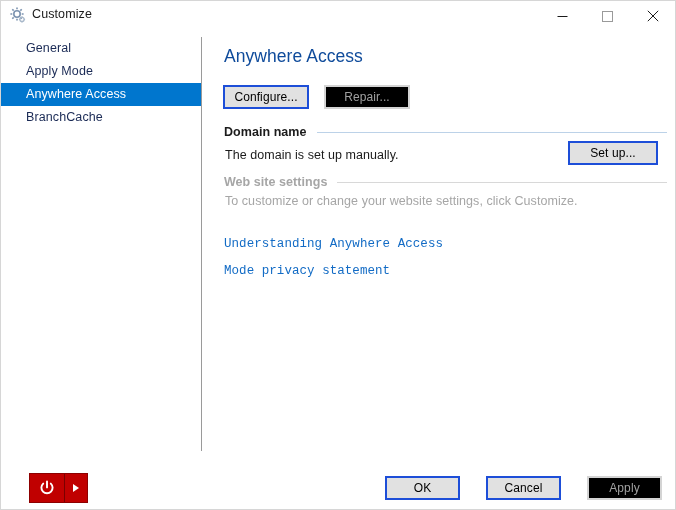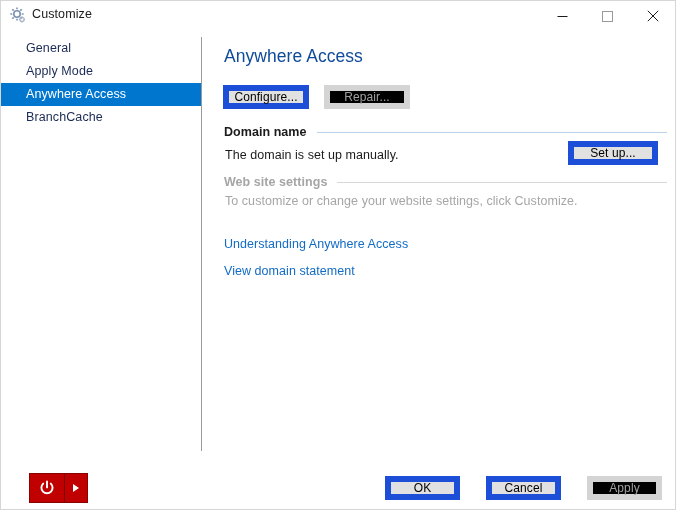--- a/index.html
+++ b/index.html
@@ -118,21 +118,21 @@
     top: 9px;
     font-size: 17.5px;
     color: #0f4b9b;
     letter-spacing: 0.05px;
     white-space: nowrap;
   }
 
   
   .btn {
     box-sizing: border-box;
-    border: 6px solid #1d4ed8;
+    border: 2px solid #1d4ed8;
     background: #e1e1e1;
     color: #000000;
     font-family: "Liberation Sans", sans-serif;
     font-size: 12px;
     text-align: center;
     cursor: default;
     white-space: nowrap;
     display: flex;
     align-items: center;
     justify-content: center;
@@ -215,20 +215,21 @@
   }
 
   .link {
     position: absolute;
     left: 22px;
     font-size: 12.5px;
     color: #126bc5;
     white-space: nowrap;
     cursor: pointer;
     letter-spacing: 0.05px;
+    font-family: Liberation Mono, monospace;
   }
   .link-understanding { top: 200px; }
   .link-privacy { top: 227px; }
 
   
   .footer {
     position: absolute;
     left: 0;
     top: 450px;
     width: 674px;
@@ -352,21 +353,21 @@
     <div class="body-text text-domain">The domain is set up manually.</div>
     <div class="btn btn-setup">Set up...</div>
 
     <div class="group group-web">
       <span class="group-label dim">Web site settings</span>
       <span class="group-rule dim"></span>
     </div>
     <div class="body-text text-web dim">To customize or change your website settings, click Customize.</div>
 
     <div class="link link-understanding">Understanding Anywhere Access</div>
-    <div class="link link-privacy">View domain statement</div>
+    <div class="link link-privacy">Mode privacy statement</div>
   </div>
 
   <div class="footer">
 
     <div class="power-split">
       <div class="power-main">
         <svg width="16" height="16" viewBox="0 0 16 16">
           <path d="M4.2 3.6a5.6 5.6 0 1 0 7.6 0" fill="none" stroke="#ffffff" stroke-width="1.9" stroke-linecap="round"></path>
           <line x1="8" y1="1.4" x2="8" y2="7.4" stroke="#ffffff" stroke-width="1.9" stroke-linecap="round"></line>
         </svg>

